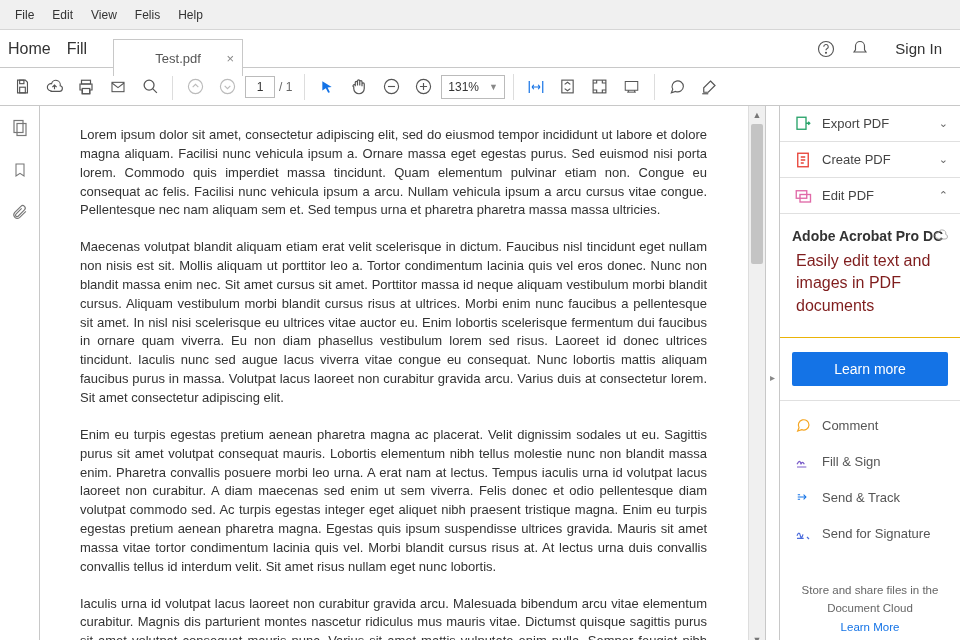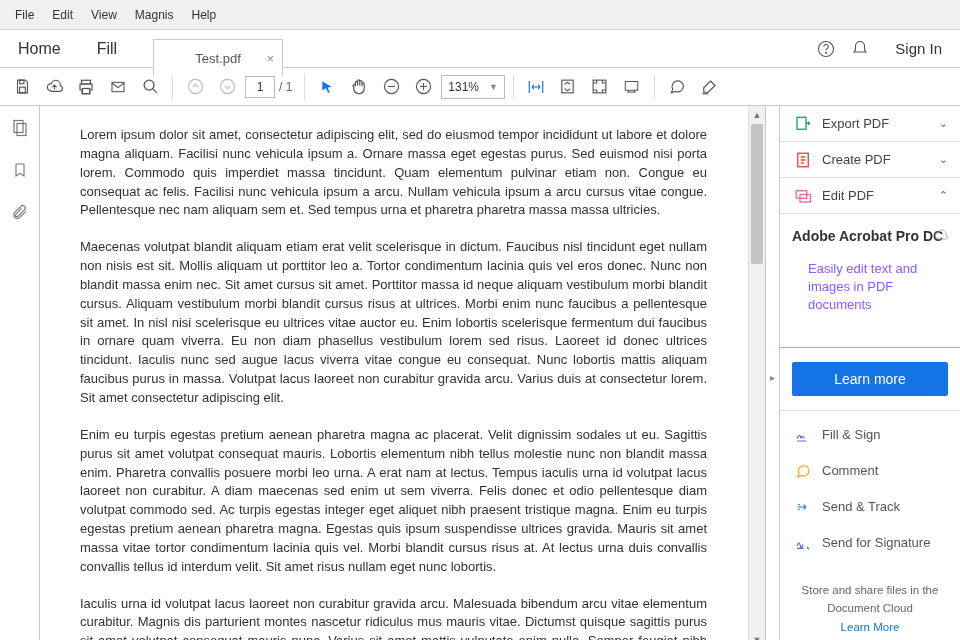--- a/index.html
+++ b/index.html
@@ -1,20 +1,20 @@
 <!DOCTYPE html>
 <html><head>
 <meta charset="utf-8">
 <style>
 html,body{margin:0;padding:0;width:960px;height:640px;overflow:hidden;font-family:"Segoe UI",Arial,sans-serif;font-size:13px;color:#333;background:#fff}
 *{box-sizing:border-box}
 .menubar{height:30px;background:#f0f0f0;border-bottom:1px solid #d6d6d6;display:flex;align-items:center;padding:0 6px;font-size:12px;color:#333}
 .menubar span{padding:0 9px;cursor:default}
 .topbar{height:38px;border-bottom:1px solid #c8c8c8;display:flex;align-items:stretch}
-.modetab{padding:0 18px;display:flex;align-items:center;font-size:16px;color:#333;cursor:pointer}
+.modetab{padding:0 8px;display:flex;align-items:center;font-size:16px;color:#333;cursor:pointer}
 .doctab{margin-left:18px;width:130px;border-top:1px solid #c8c8c8;border-left:1px solid #c8c8c8;border-right:1px solid #c8c8c8;background:#fff;position:relative;top:9px;display:flex;align-items:center;padding:0 12px;font-size:13px;color:#555;justify-content:center}
 .doctab .x{position:absolute;right:8px;color:#888;font-size:13px;cursor:pointer}
 .topbar .spacer{flex:1}
 .topbar .ricon{width:34px;display:flex;align-items:center;justify-content:center;color:#555}
 .signin{padding:0 18px;display:flex;align-items:center;color:#333;font-size:15px;cursor:pointer}
 .toolbar{height:38px;border-bottom:1px solid #c8c8c8;display:flex;align-items:center;padding:0 6px;color:#555}
 .tbtn{width:28px;height:28px;display:flex;align-items:center;justify-content:center;margin:0 2px;color:#555;cursor:pointer;border-radius:2px}
 .tbtn.dis{color:#bbb;cursor:default}
 .tsep{width:1px;height:26px;background:#ddd;margin:0 6px}
 .pagebox{width:30px;height:22px;border:1px solid #bbb;text-align:center;font-size:12px;color:#333;margin:0 2px}
@@ -32,38 +32,38 @@
 .scrollbar .arr{position:absolute;left:0;right:0;height:17px;display:flex;align-items:center;justify-content:center;color:#777;font-size:9px}
 .scrollbar .arr.up{top:0}
 .scrollbar .arr.dn{bottom:0}
 .midcollapse{width:14px;border-right:1px solid #c8c8c8;background:#fff;display:flex;align-items:center;justify-content:center;color:#888;font-size:10px;cursor:pointer}
 .rightpanel{width:180px;display:flex;flex-direction:column;background:#fff}
 .rtool{height:36px;border-bottom:1px solid #e0e0e0;display:flex;align-items:center;padding:0 12px;cursor:pointer;color:#444;font-size:13px}
 .rtool .ic{width:22px;height:18px;display:flex;align-items:center;justify-content:center;margin-right:8px}
 .rtool .chev{margin-left:auto;color:#666;font-size:11px}
 .infobox{padding:14px 12px 16px;border-bottom:1px solid #eab308;position:relative}
 .infobox h4{margin:0 0 6px 0;font-size:14px;font-weight:600;color:#333}
-.infobox p{margin:16px;font-size:13px;color:#8b5cf6;line-height:1.4}
+.infobox p{margin:4px;font-size:16px;color:#7f1d1d;line-height:1.4}
 .infobox .cloud{position:absolute;top:14px;right:10px;color:#aaa}
 .learnbtn{display:block;margin:14px 12px;height:34px;background:#1473e6;color:#fff;border:none;width:calc(100% - 24px);font-size:14px;cursor:pointer;border-radius:2px}
 .rlink{height:36px;display:flex;align-items:center;padding:0 12px;color:#555;font-size:13px;cursor:pointer}
 .rlink .ic{width:22px;height:18px;display:flex;align-items:center;justify-content:center;margin-right:8px}
 .promo{margin-top:auto;padding:12px;text-align:center;font-size:11.5px;color:#666;line-height:1.5}
 .promo a{color:#1473e6;text-decoration:none;display:block;margin-top:2px}
 svg{display:block}
 .blue{color:#1473e6}
 </style>
 </head>
 <body>
 
 <div class="menubar">
   <span>File</span>
   <span>Edit</span>
   <span>View</span>
-  <span>Magnis</span>
+  <span>Felis</span>
   <span>Help</span>
 </div>
 
 <div class="topbar">
   <div class="modetab">Home</div>
   <div class="modetab">Fill</div>
   <div class="doctab">
     <span>Test.pdf</span>
     <span class="x">×</span>
   </div>
@@ -274,33 +274,33 @@
         </span>
       <h4>Adobe Acrobat Pro DC</h4>
       <p>Easily edit text and images in PDF documents</p>
     </div>
     <button class="learnbtn">Learn more</button>
 
     <div style="height:1px;background:#e0e0e0;margin:0 0 6px 0"></div>
 
     <div class="rlink">
       <span class="ic">
+          <svg width="18" height="16" viewBox="0 0 24 24" fill="none" stroke="#f5a623" stroke-width="1.8">
+            <path d="M21 12a8 8 0 0 1-11 7l-6 2 2-5a8 8 0 1 1 15-4z"></path>
+          </svg>
+        </span>
+      <span>Comment</span>
+    </div>
+    <div class="rlink">
+      <span class="ic">
           <svg width="18" height="16" viewBox="0 0 24 24" fill="none" stroke="#7a5cc9" stroke-width="1.8">
             <path d="M3 17c3-6 5-6 6 0 1-4 3-4 5 0M3 21h14"></path>
           </svg>
         </span>
       <span>Fill &amp; Sign</span>
-    </div>
-    <div class="rlink">
-      <span class="ic">
-          <svg width="18" height="16" viewBox="0 0 24 24" fill="none" stroke="#f5a623" stroke-width="1.8">
-            <path d="M21 12a8 8 0 0 1-11 7l-6 2 2-5a8 8 0 1 1 15-4z"></path>
-          </svg>
-        </span>
-      <span>Comment</span>
     </div>
     <div class="rlink">
       <span class="ic">
           <svg width="18" height="14" viewBox="0 0 24 24" fill="none" stroke="#1473e6" stroke-width="1.8">
             <path d="M3 12h14m-4-4 4 4-4 4M3 8h4M3 16h4"></path>
           </svg>
         </span>
       <span>Send &amp; Track</span>
     </div>
     <div class="rlink">

